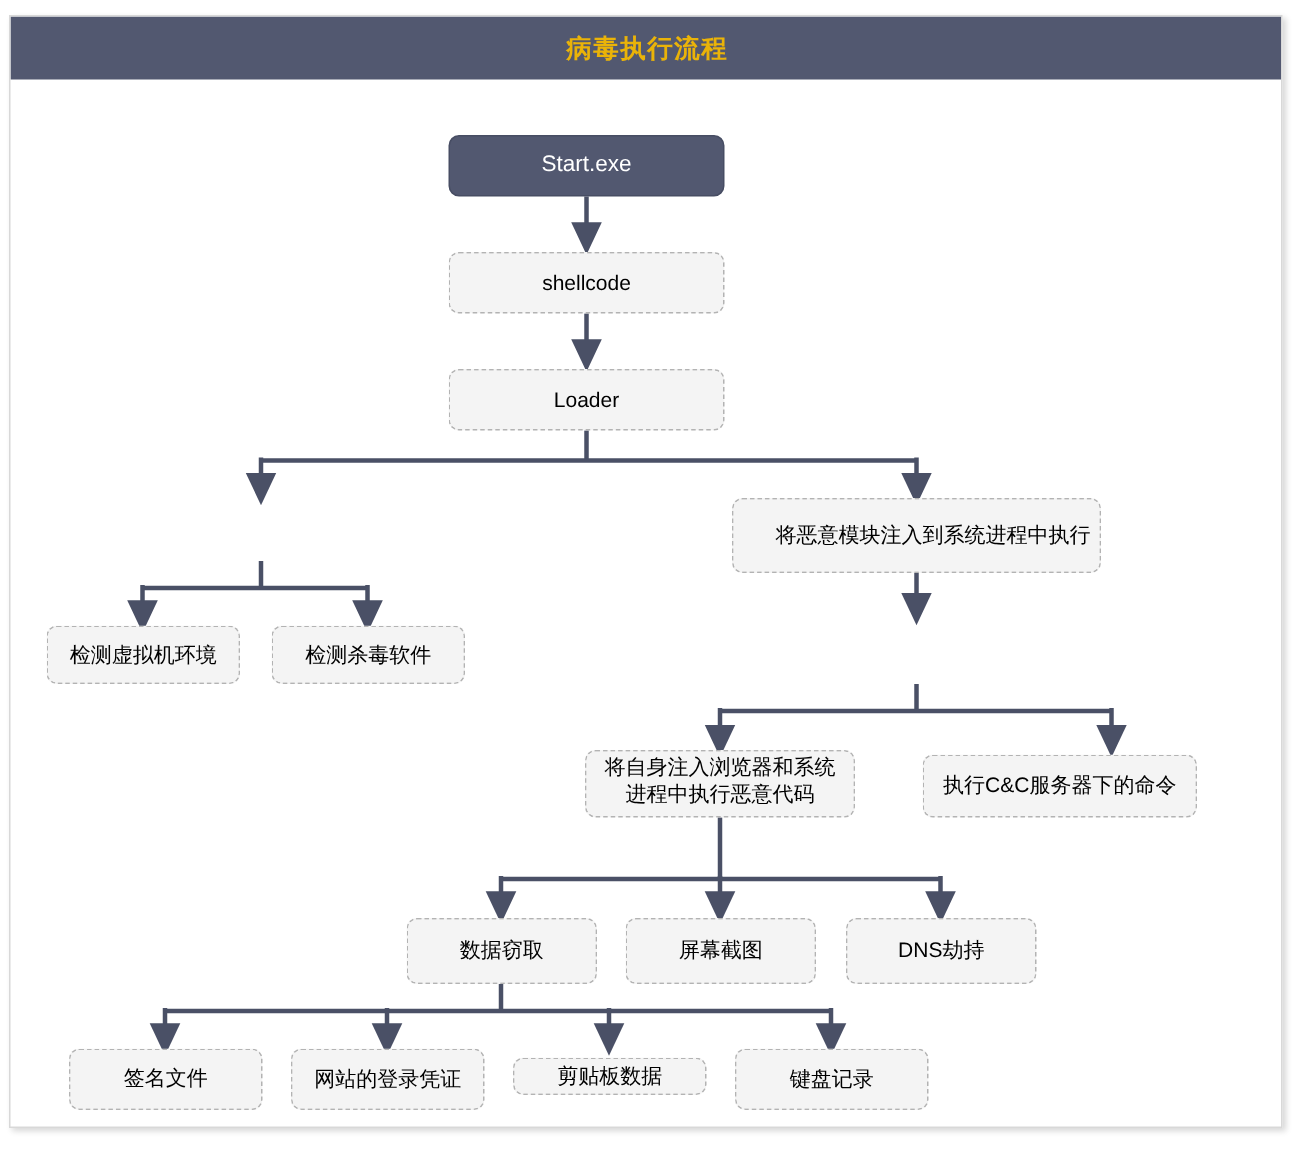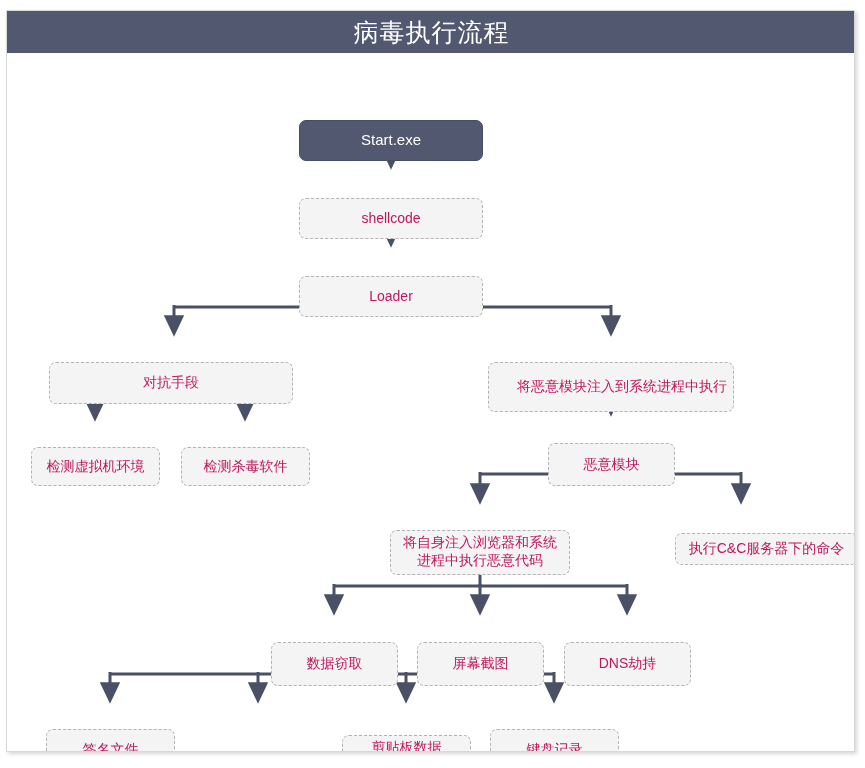--- a/index.html
+++ b/index.html
@@ -42,24 +42,25 @@
     top: 0;
     width: 849px;
     height: 42px;
     background: #525870;
     box-sizing: border-box;
     display: flex;
     align-items: center;
     justify-content: center;
   }
   .titlebar .title-text {
-    color: #ffffff;
-    font-size: 25px;
+    color: #eab308;
+    font-size: 17px;
     letter-spacing: 1px;
     line-height: 1;
+    font-weight: bold;
   }
 
   
   .canvas {
     position: absolute;
     left: 0;
     top: 42px;
     width: 849px;
     height: 700px;
   }
@@ -78,26 +79,25 @@
     position: absolute;
     box-sizing: border-box;
     display: flex;
     align-items: center;
     justify-content: center;
     text-align: center;
     border-radius: 7px;
     font-size: 14px;
     line-height: 1.25;
     padding: 2px 6px;
-    margin-top: 30px;
   }
   .node.light {
     background: #f4f4f4;
     border: 1px dashed #b3b3b3;
-    color: #be185d;
+    color: #000000;
   }
   .node.dark {
     background: #525870;
     border: 1px solid #474d63;
     color: #ffffff;
     font-size: 15px;
   }
   .node .nlabel {
     display: block;
     white-space: pre-line;
@@ -165,65 +165,62 @@
       </div>
 
       <div class="node light" style="left:292px; top:115px; width:184px; height:41px;">
         <span class="nlabel">shellcode</span>
       </div>
 
       <div class="node light" style="left:292px; top:193px; width:184px; height:41px;">
         <span class="nlabel">Loader</span>
       </div>
 
-      <div class="node light" style="left:42px; top:279px; width:244px; height:42px;">
-        <span class="nlabel">对抗手段</span>
-      </div>
 
       <div class="node light" style="left:481px; top:279px; width:246px; height:50px;padding-left:28px;">
         <span class="nlabel">将恶意模块注入到系统进程中执行</span>
       </div>
 
       <div class="node light" style="left:24px; top:364px; width:129px; height:39px;text-align:center;">
         <span class="nlabel">检测虚拟机环境</span>
       </div>
 
       <div class="node light" style="left:174px; top:364px; width:129px; height:39px;">
         <span class="nlabel">检测杀毒软件</span>
       </div>
 
-      <div class="node light" style="left:541px; top:360px; width:127px; height:43px;">
-        <span class="nlabel">恶意模块</span>
-      </div>
 
       <div class="node light" style="left:383px; top:447px; width:180px; height:45px;font-family:Liberation Mono, monospace;">
         <span class="nlabel">将自身注入浏览器和系统
 进程中执行恶意代码</span>
       </div>
 
-      <div class="node light" style="left:668px; top:450px; width:183px; height:32px;text-align:right;">
+      <div class="node light" style="left:608px; top:450px; width:183px; height:42px;text-align:right;">
         <span class="nlabel">执行C&amp;C服务器下的命令</span>
       </div>
 
       <div class="node light" style="left:264px; top:559px; width:127px; height:44px;">
         <span class="nlabel">数据窃取</span>
       </div>
 
       <div class="node light" style="left:410px; top:559px; width:127px; height:44px;">
         <span class="nlabel">屏幕截图</span>
       </div>
 
       <div class="node light" style="left:557px; top:559px; width:127px; height:44px;">
         <span class="nlabel">DNS劫持</span>
       </div>
 
       <div class="node light" style="left:39px; top:646px; width:129px; height:41px;font-family:Liberation Serif, serif;">
         <span class="nlabel">签名文件</span>
       </div>
 
+      <div class="node light" style="left:187px; top:646px; width:129px; height:41px;">
+        <span class="nlabel">网站的登录凭证</span>
+      </div>
 
       <div class="node light" style="left:335px; top:652px; width:129px; height:25px;">
         <span class="nlabel">剪贴板数据</span>
       </div>
 
       <div class="node light" style="left:483px; top:646px; width:129px; height:41px;">
         <span class="nlabel">键盘记录</span>
       </div>
 
     </div>

